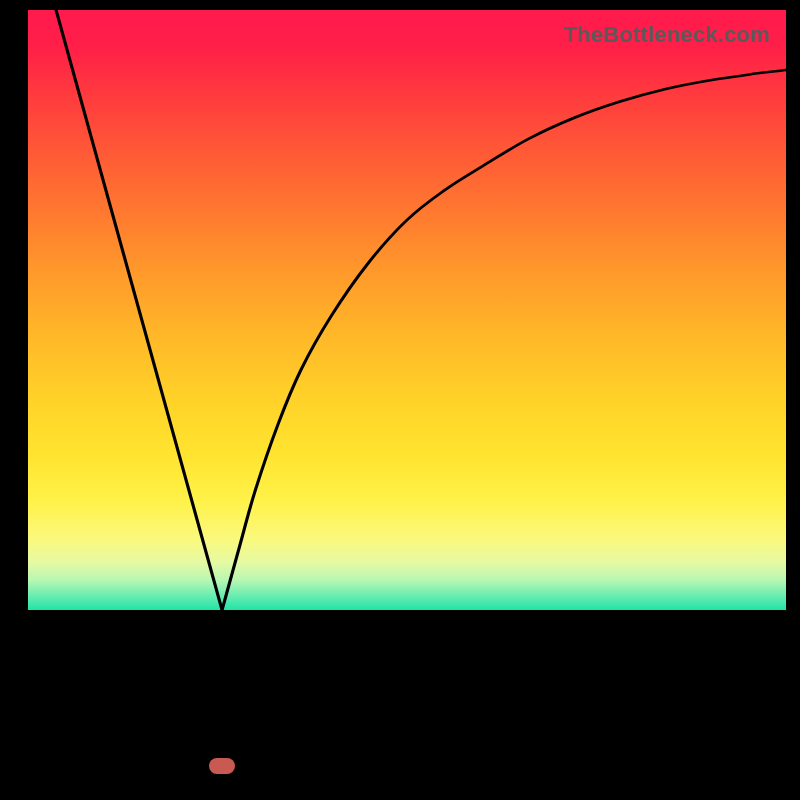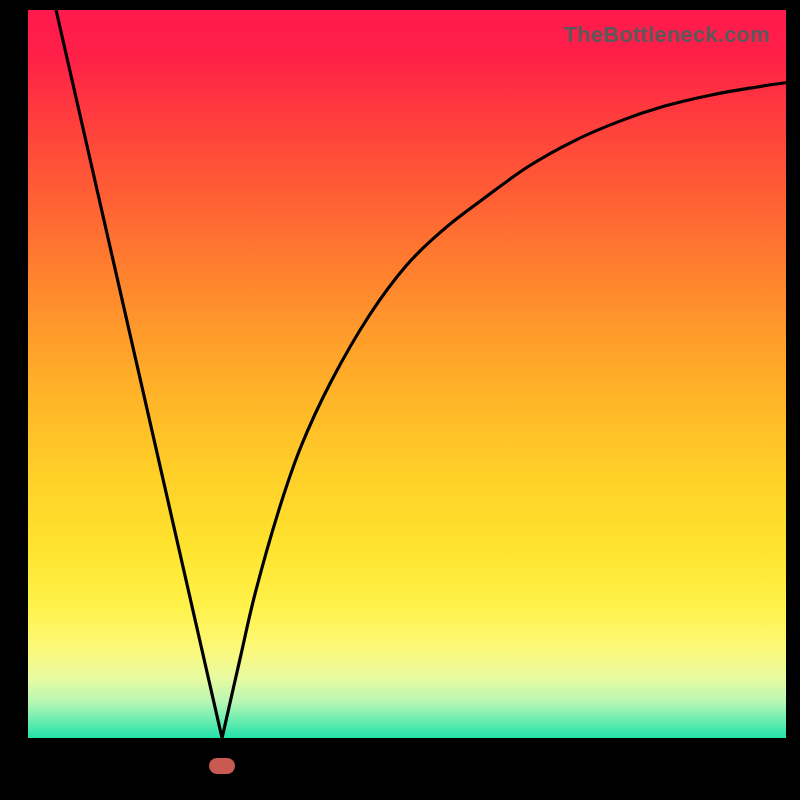--- a/index.html
+++ b/index.html
@@ -8,21 +8,21 @@
     width: 800px;
     height: 800px;
     background: #000;
     position: relative;
   }
   .plot-area {
     position: absolute;
     left: 28px;
     top: 10px;
     width: 758px;
-    height: 728px;
+    height: 600px;
     background: linear-gradient(to bottom,
       #ff1a4d 0%,
       #ff1f48 6%,
       #ff3a3e 14%,
       #ff5a36 24%,
       #ff7a2f 34%,
       #ff9a2b 44%,
       #ffb728 54%,
       #ffd028 64%,
       #ffe42f 74%,

